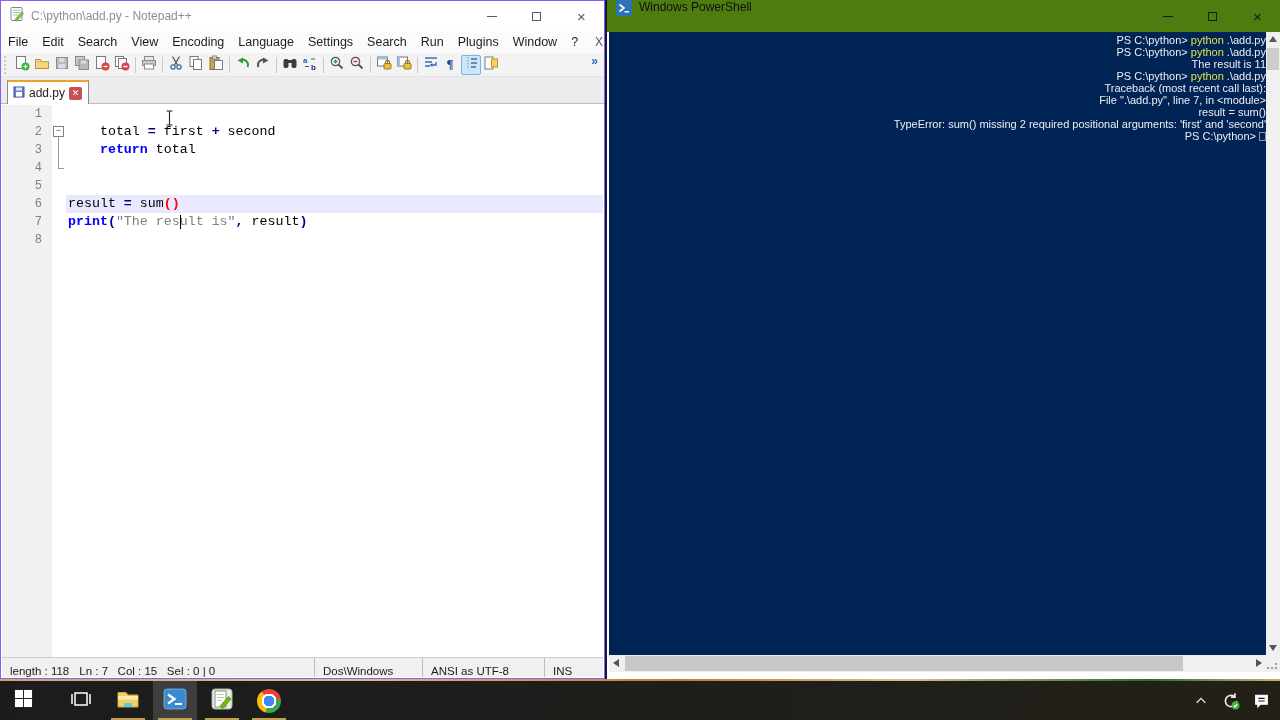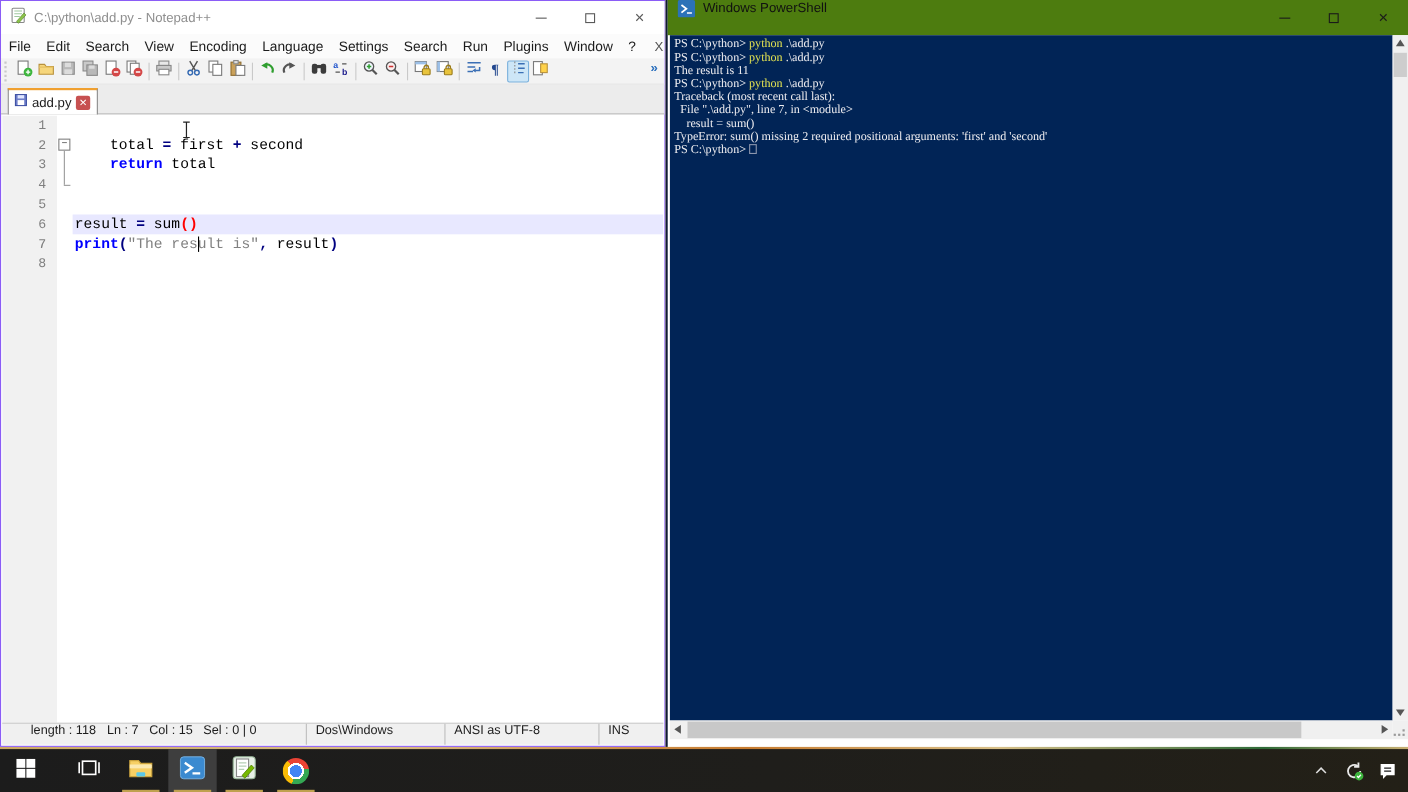--- a/index.html
+++ b/index.html
@@ -54,34 +54,34 @@
   .tok-pl { color:var(--pl,#000); }
   .tok-match { color:var(--match,#ff0000); font-weight:bold; }
   .fold-box { position:absolute; left:51px; top:21px; width:11px; height:11px; border:1px solid #808080; background:#fff; font-size:9px; line-height:9px; text-align:center; color:#404040; }
   .fold-box::before { content:"−"; }
   .fold-vline { position:absolute; left:56px; top:32px; width:1px; height:31px; background:#9a9a9a; }
   .fold-hend { position:absolute; left:56px; top:63px; width:6px; height:1px; background:#9a9a9a; }
   #editor-caret { position:absolute; left:178px; top:110px; width:1px; height:14px; background:#000; }
   #mouse-ibeam { position:absolute; left:163px; top:5px; }
 
   #npp-statusbar { position:absolute; left:1px; right:1px; bottom:1px; height:20px; background:#f0f0f0; border-top:1px solid #cdcdcd; display:flex; align-items:center; font-size:11.5px; color:#1c1c1c; }
-  .sb-pane { white-space:pre; padding:0 8px; height:100%; display:flex; align-items:flex-start;margin-left:18px; }
+  .sb-pane { white-space:pre; padding:0 8px; height:100%; display:flex; align-items:flex-end; }
   .sb-pane + .sb-pane { border-left:1px solid #bdbdbd; }
   #sb-left { flex:1; gap:10px; }
   #sb-eol { width:108px; }
   #sb-enc { width:122px; }
   #sb-ins { width:59px; }
 
   
   #ps { position:absolute; left:605px; top:0; width:675px; height:679px; background:#fff; border-left:2px solid #101b33; }
   #ps-titlebar { height:32px; background:#4d7c0f; display:flex; align-items:flex-start; }
   #ps-titlebar .app-ico { margin:0 7px 0 9px; }
   #ps-title { font-size:12px; color:#111; white-space:nowrap; }
   #ps-content { position:absolute; left:2px; right:14px; top:32px; height:623px; background:var(--ps-bg,#012456); padding:2px 0 0 4px; overflow:hidden; }
-  .ps-line { height:12px; line-height:12px; font-size:11px; white-space:pre; color:var(--ps-text,#eeedf0); font-family:Liberation Serif, serif; }
+  .ps-line { height:12px; line-height:12px; font-size:11px; white-space:pre; color:var(--ps-text,#eeedf0); font-family:Liberation Sans, sans-serif;text-align:right; }
   .ps-cmd { color:var(--ps-cmd,#e0e051); }
   .ps-cursor { display:inline-block; width:7px; height:9px; border:1px solid #8c96ad; vertical-align:-1px; }
   #ps-vscroll { position:absolute; right:0; top:32px; width:14px; height:623px; background:#f0f0f0; }
   .varrow-up { position:absolute; top:4px; left:3px; width:0; height:0; border-left:4px solid transparent; border-right:4px solid transparent; border-bottom:6px solid #555; }
   .varrow-down { position:absolute; bottom:4px; left:3px; width:0; height:0; border-left:4px solid transparent; border-right:4px solid transparent; border-top:6px solid #555; }
   #ps-vthumb { position:absolute; top:16px; left:1px; width:12px; height:22px; background:#cdcdcd; }
   #ps-hscroll { position:absolute; left:2px; right:14px; top:655px; height:17px; background:#f0f0f0; }
   .harrow-left { position:absolute; left:4px; top:4px; width:0; height:0; border-top:4px solid transparent; border-bottom:4px solid transparent; border-right:6px solid #555; }
   .harrow-right { position:absolute; right:4px; top:4px; width:0; height:0; border-top:4px solid transparent; border-bottom:4px solid transparent; border-left:6px solid #555; }
   #ps-hthumb { position:absolute; left:16px; top:1px; width:85%; height:15px; background:#c8c8c8; }

